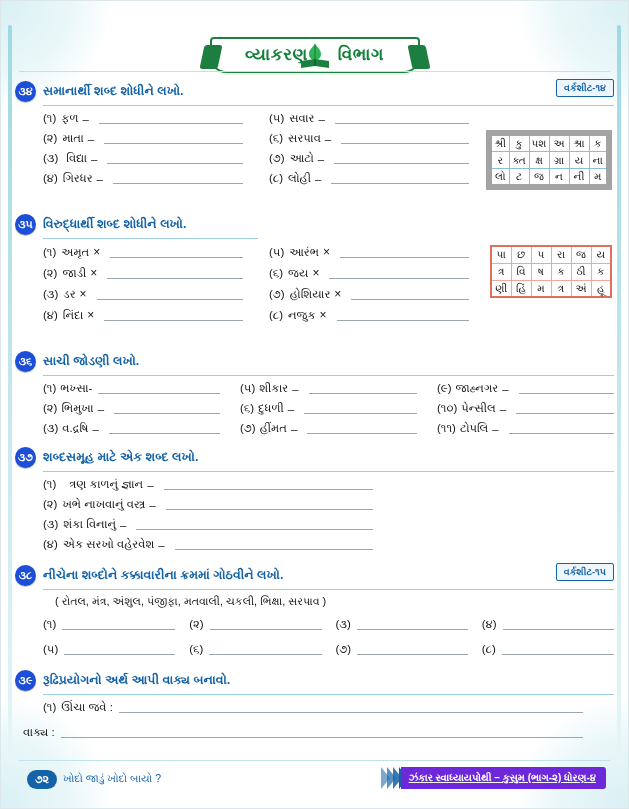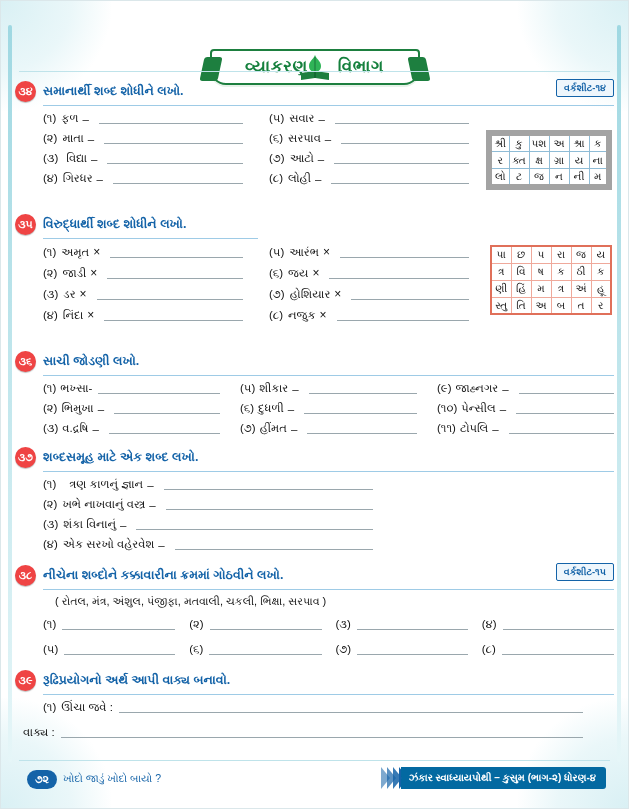--- a/index.html
+++ b/index.html
@@ -24,21 +24,21 @@
   .corner-tr { right:0; top:0; background:radial-gradient(circle at 100% 0, #d9f0f4 0%, #eaf7f9 45%, rgba(255,255,255,0) 72%); }
   .corner-bl { left:0; bottom:0; background:radial-gradient(circle at 0 100%, #d9f0f4 0%, #eaf7f9 45%, rgba(255,255,255,0) 72%); }
   .corner-br { right:0; bottom:0; background:radial-gradient(circle at 100% 100%, #d9f0f4 0%, #eaf7f9 45%, rgba(255,255,255,0) 72%); }
 
   .side-bar-left { position:absolute; left:7px; top:24px; bottom:46px; width:4px; background:linear-gradient(#9fd8e2,#e6f6f8); border-radius:2px; }
   .side-bar-right { position:absolute; right:7px; top:24px; bottom:46px; width:4px; background:linear-gradient(#9fd8e2,#e6f6f8); border-radius:2px; }
 
   
   .banner {
     position:absolute; left:50%; transform:translateX(-50%);
-    top:48px; width:210px; height:36px;
+    top:36px; width:210px; height:36px;
   }
   .banner-bg {
     position:absolute; inset:0;
     background:#ffffff;
     border:2px solid #1d7f3f;
     border-radius:4px 4px 16px 16px;
     box-shadow:0 2px 0 #e7f2e9;
   }
   .banner-bg:before{
     content:""; position:absolute; left:-10px; top:6px; width:18px; height:24px;
@@ -60,21 +60,21 @@
   }
   .hr-top { position:absolute; left:18px; right:18px; top:70px; height:1px; background:#bfe3ea; }
 
   
   .content { position:absolute; left:14px; right:14px; top:74px; bottom:52px; }
 
   .qrow { position:relative; margin-top:6px; }
   .qhead { display:flex; align-items:center; gap:7px; }
   .qnum {
     width:21px; height:21px; border-radius:50%;
-    background:#ef4444; color:#fff; font-size:11px; font-weight:bold;
+    background:#1d4ed8; color:#fff; font-size:11px; font-weight:bold;
     display:flex; align-items:center; justify-content:center;
     box-shadow:0 1px 1px rgba(0,0,0,.25);
     flex:none;
   }
   .qtext { color:#1463a8; font-size:12.5px; font-weight:bold; }
   .qunderline { height:1px; background:#9ecbe6; margin:3px 0 0 28px; }
 
   .ws-badge {
     position:absolute; right:0; top:-2px;
     border:1.5px solid #1463a8; color:#1463a8;
@@ -124,23 +124,24 @@
     position:absolute; right:22px; top:10px; height:24px;
     display:flex; align-items:center;
   }
   .chev-group { display:flex; align-items:center; margin-right:-4px; }
   .chev {
     width:0;height:0;border-top:11px solid transparent;border-bottom:11px solid transparent;
     border-left:9px solid #1463a8; margin-right:-3px;
   }
   .chev.c2{opacity:.85}.chev.c3{opacity:.7}.chev.c4{opacity:.55}
   .footer-tag {
-    background:#0369a1; color:#fff; font-size:10px; font-weight:bold;
+    background:#6d28d9; color:#fff; font-size:10px; font-weight:bold;
     padding:5px 10px 5px 8px; border-radius:0 3px 3px 0;
     white-space:nowrap;
+    text-decoration:underline;
   }
 </style>
 </head>
 <body>
 
 <div class="page">
   <div class="corner-tl"></div>
   <div class="corner-tr"></div>
   <div class="corner-bl"></div>
   <div class="corner-br"></div>
@@ -282,28 +283,20 @@
             <td>ક</td>
           </tr>
           <tr>
             <td>ણી</td>
             <td>હિં</td>
             <td>મ</td>
             <td>ત્ર</td>
             <td>અં</td>
             <td>હૂ</td>
           </tr>
-          <tr>
-            <td>સ્તુ</td>
-            <td>તિ</td>
-            <td>અ</td>
-            <td>બ</td>
-            <td>ત</td>
-            <td>ર</td>
-          </tr>
         </tbody>
           </table>
 
         <div class="items grid2">
           <div class="item">
             <span class="lbl">(૧)</span>
             <span class="lbl" style="margin-left:5px">અમૃત</span>
             <span class="xmark">×</span>
             <span class="blankline"></span>
           </div>

